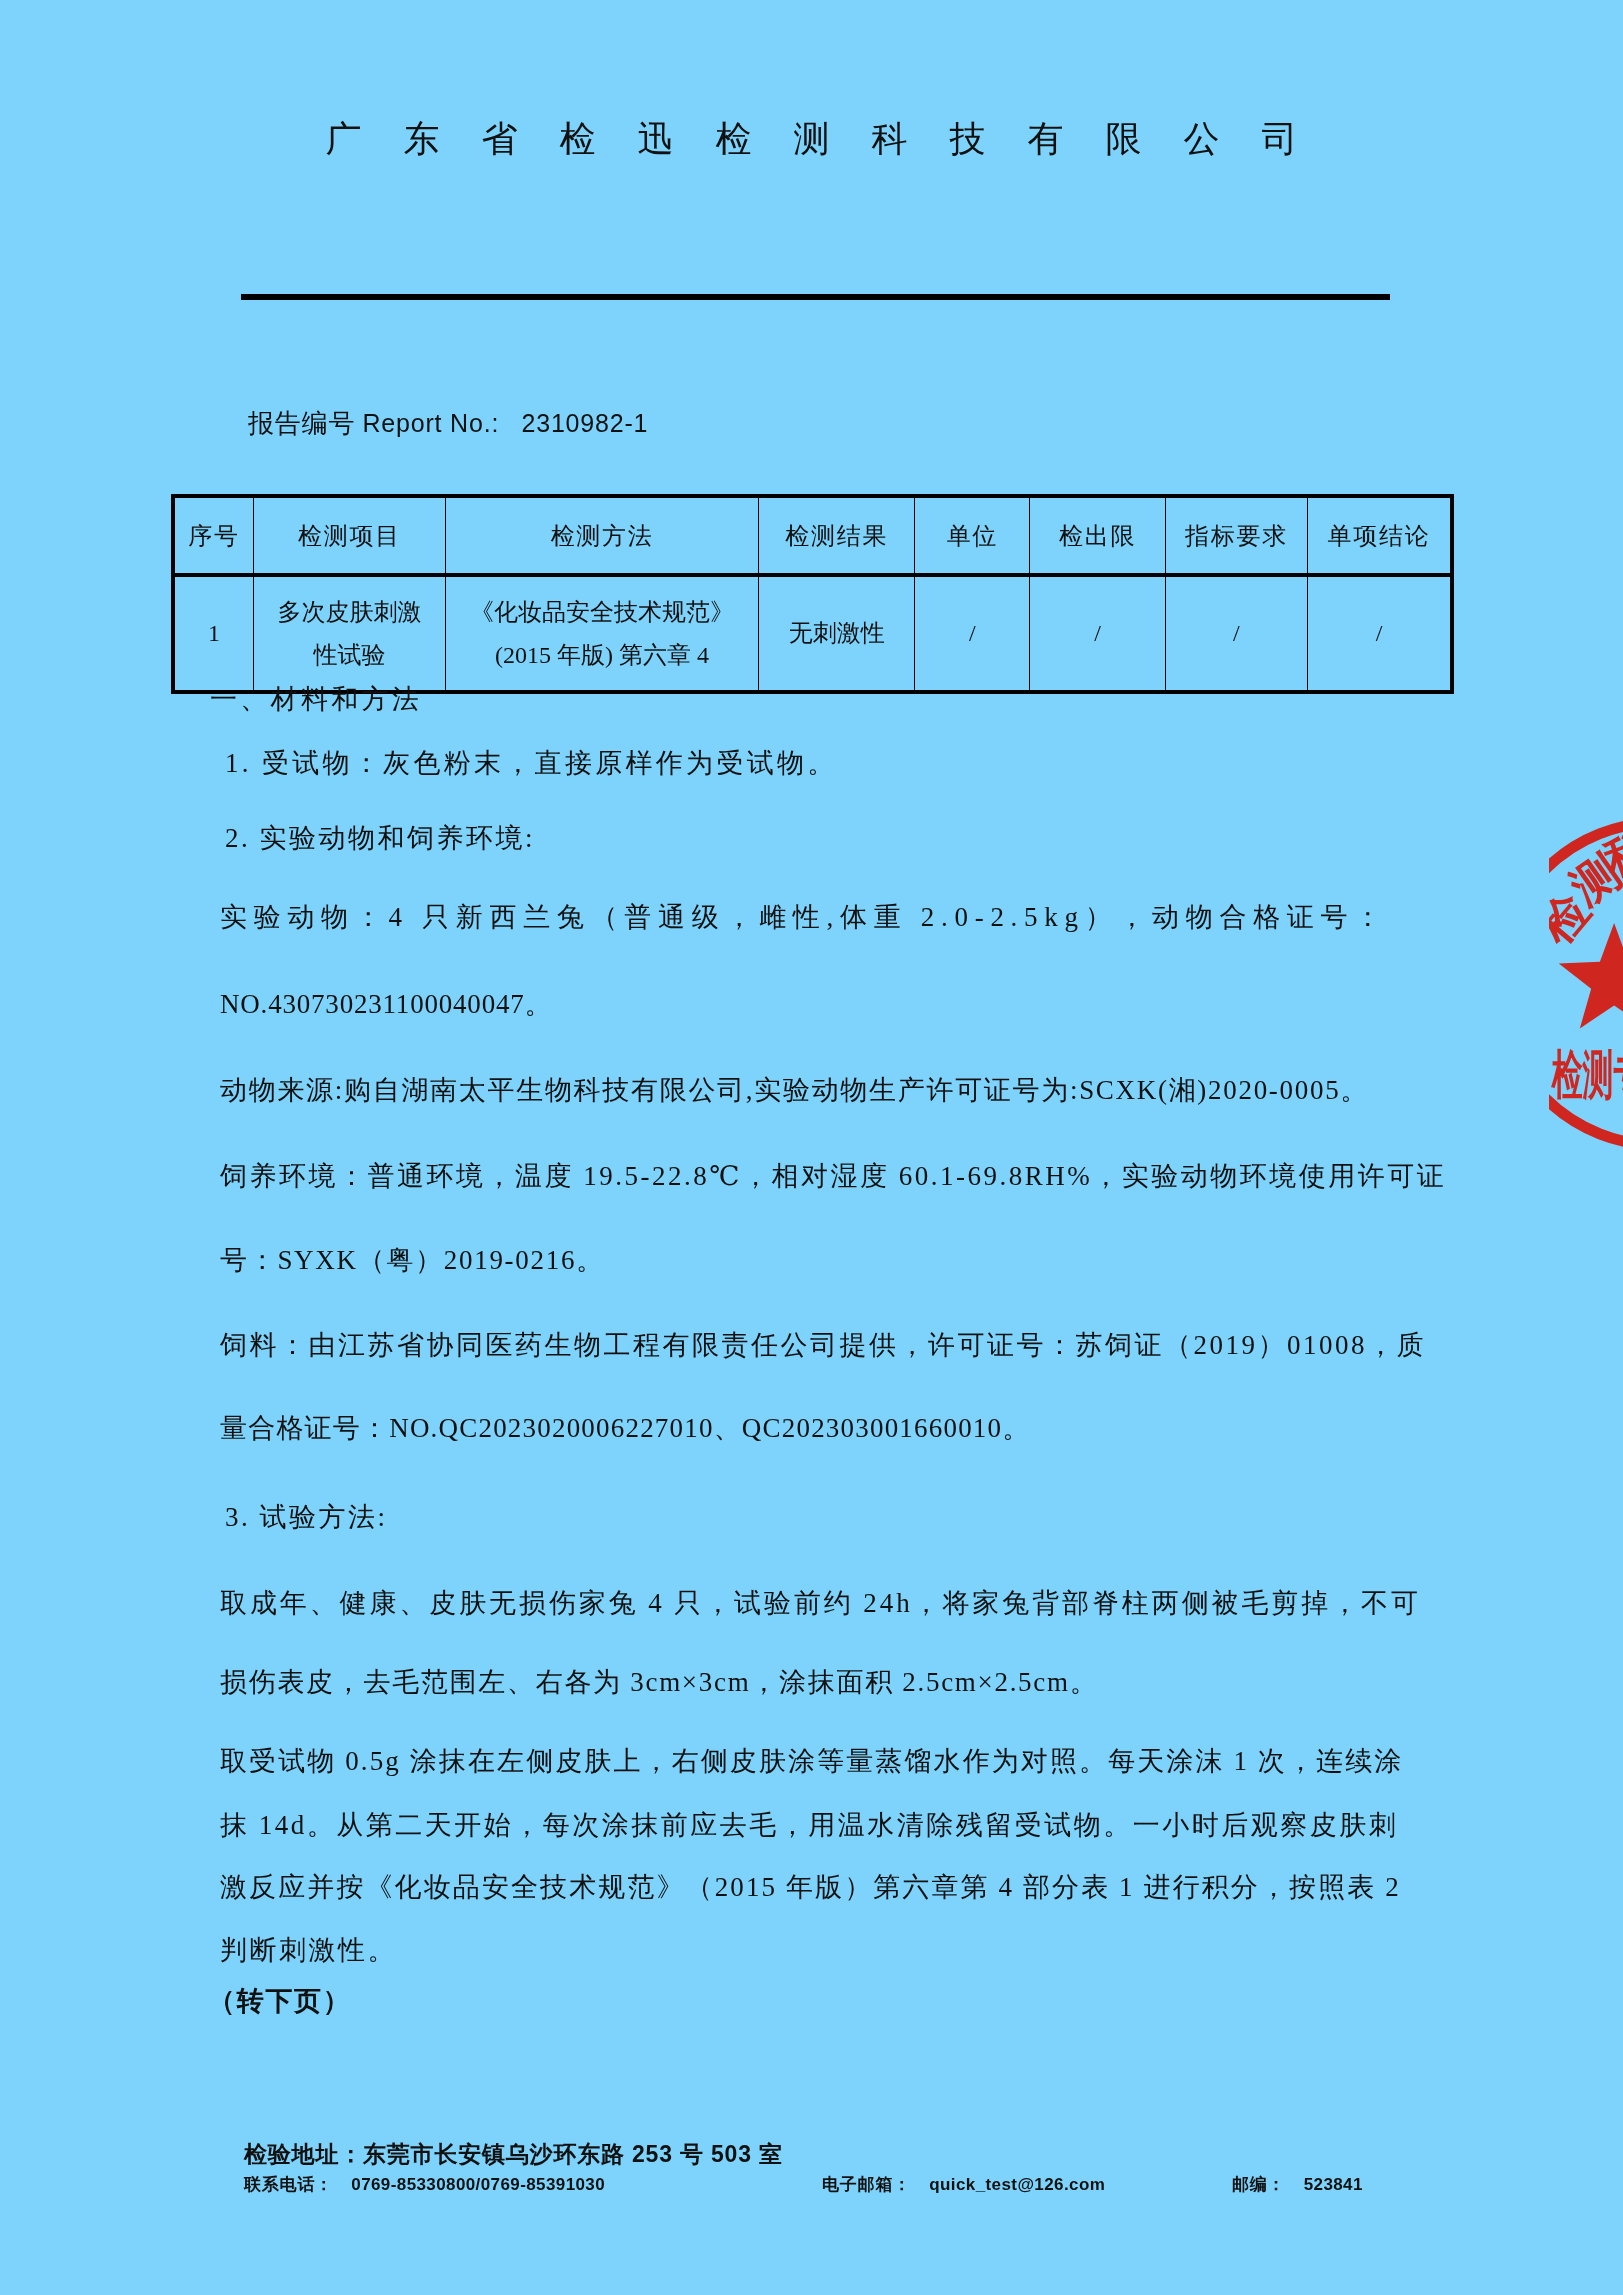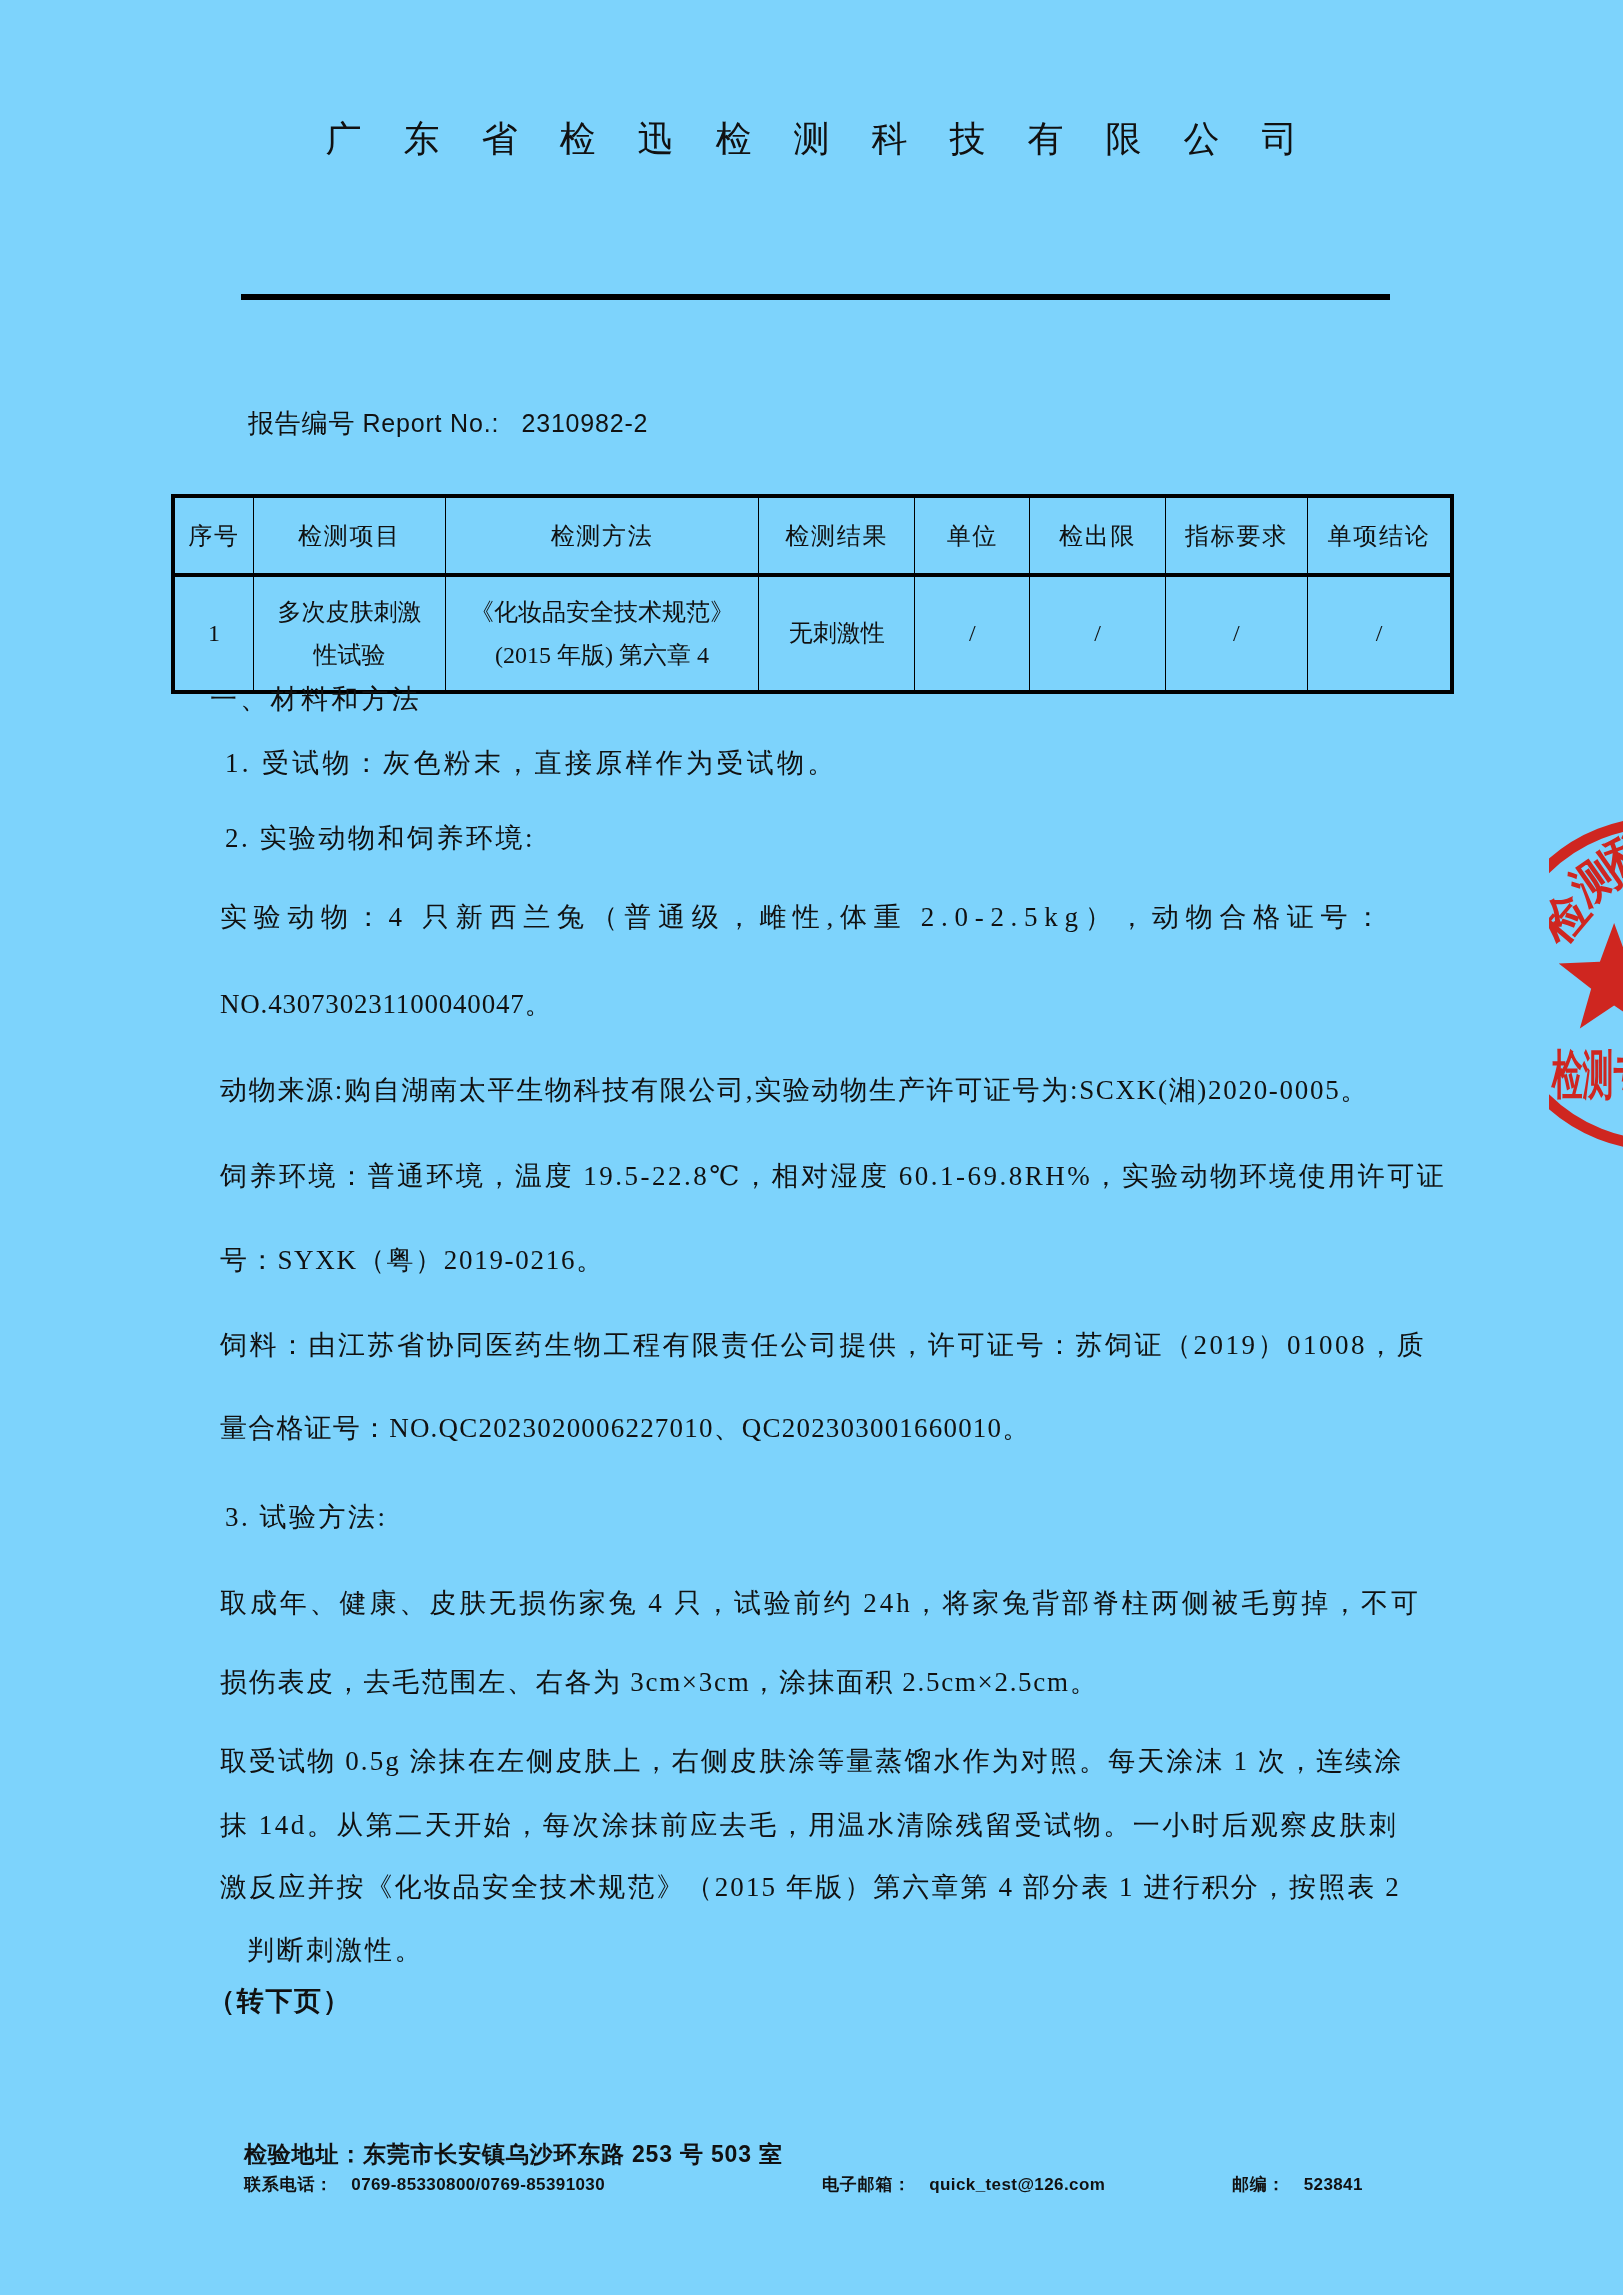--- a/index.html
+++ b/index.html
@@ -73,21 +73,21 @@
 
 <div class="page">
 
   <div class="company-cn">广东省检迅检测科技有限公司</div>
   <div class="divider"></div>
 
 
   <div class="report-no">
     <span>报告编号</span>
     <span class="lat">Report No.:</span>
-    <span class="val">2310982-2</span>
+    <span class="val">2310982-1</span>
   </div>
 
   <table class="result-table">
     <colgroup>
         <col style="width: 6.3%;">
         <col style="width: 15%;">
         <col style="width: 24.5%;">
         <col style="width: 12.2%;">
         <col style="width: 9%;">
         <col style="width: 10.6%;">
@@ -146,21 +146,21 @@
       <div class="body-line" style="left: 220px; top: 1159px; letter-spacing: 2.5px;">饲养环境：普通环境，温度 19.5-22.8℃，相对湿度 60.1-69.8RH%，实验动物环境使用许可证</div>
       <div class="body-line" style="left: 220px; top: 1243px; letter-spacing: 1.7px;">号：SYXK（粤）2019-0216。</div>
       <div class="body-line" style="left: 220px; top: 1328px; letter-spacing: 2.5px;">饲料：由江苏省协同医药生物工程有限责任公司提供，许可证号：苏饲证（2019）01008，质</div>
       <div class="body-line" style="left: 220px; top: 1411px; letter-spacing: 1.2px;">量合格证号：NO.QC2023020006227010、QC202303001660010。</div>
       <div class="body-line" style="left: 225px; top: 1500px; letter-spacing: 2.5px;">3. 试验方法:</div>
       <div class="body-line" style="left: 220px; top: 1586px; letter-spacing: 2.9px;">取成年、健康、皮肤无损伤家兔 4 只，试验前约 24h，将家兔背部脊柱两侧被毛剪掉，不可</div>
       <div class="body-line" style="left: 220px; top: 1665px; letter-spacing: 1.7px;">损伤表皮，去毛范围左、右各为 3cm×3cm，涂抹面积 2.5cm×2.5cm。</div>
       <div class="body-line" style="left: 220px; top: 1744px; letter-spacing: 2.1px;">取受试物 0.5g 涂抹在左侧皮肤上，右侧皮肤涂等量蒸馏水作为对照。每天涂沫 1 次，连续涂</div>
       <div class="body-line" style="left: 220px; top: 1808px; letter-spacing: 2.5px;">抹 14d。从第二天开始，每次涂抹前应去毛，用温水清除残留受试物。一小时后观察皮肤刺</div>
       <div class="body-line" style="left: 220px; top: 1870px; letter-spacing: 2.1px;">激反应并按《化妆品安全技术规范》（2015 年版）第六章第 4 部分表 1 进行积分，按照表 2</div>
-      <div class="body-line" style="left: 220px; top: 1933px; letter-spacing: 2.5px; margin-left: 27px;">判断刺激性。</div>
+      <div class="body-line" style="left: 220px; top: 1933px; letter-spacing: 2.5px;">判断刺激性。</div>
       <div class="body-line bold" style="left: 208px; top: 1984px; letter-spacing: 1.7px;">（转下页）</div>
     </div>
 
   <div class="stamp">
     <svg width="250" height="341" viewBox="0 0 300 410">
       <g id="seal-g" fill="none">
         <circle cx="132" cy="203" r="194" stroke-width="13" stroke="#cf2620"></circle>
         <polygon points="78,130 95.1,176.5 144.6,178.4 105.6,209 119.2,256.6 78,229 36.8,256.6 50.4,209 11.4,178.4 60.9,176.5" class="f" fill="#cf2620"></polygon>
         <text class="f t" transform="translate(18,125) rotate(-50)" fill="#cf2620" font-size="56" font-weight="bold" text-anchor="middle" dominant-baseline="central">检</text>
         <text class="f t" transform="translate(56,78) rotate(-35)" fill="#cf2620" font-size="56" font-weight="bold" text-anchor="middle" dominant-baseline="central">测</text>

